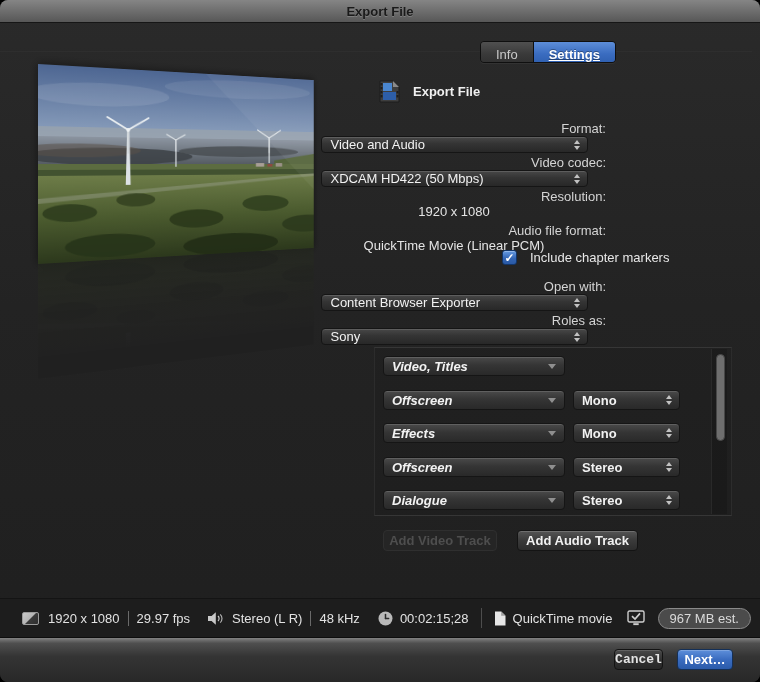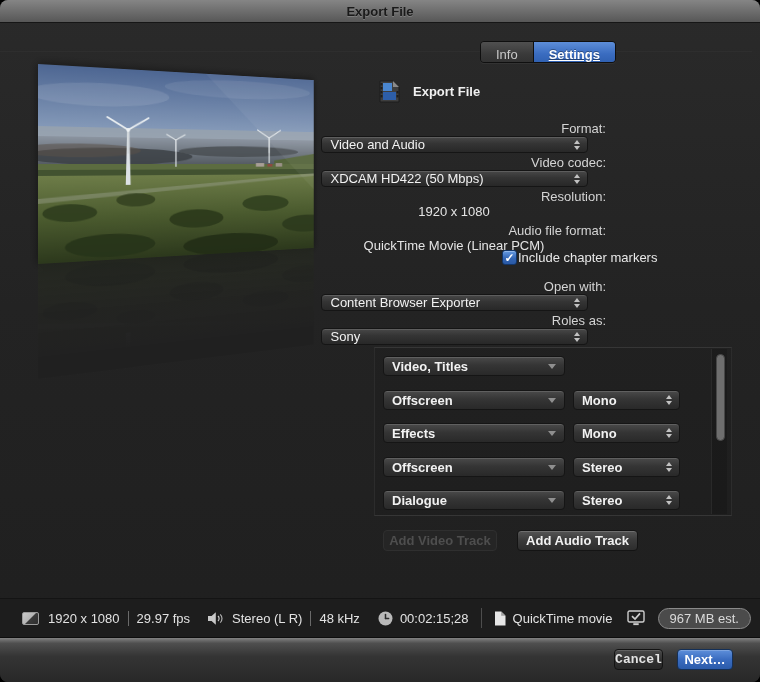--- a/index.html
+++ b/index.html
@@ -52,31 +52,31 @@
     border-bottom:4.5px solid #c2c2c2;}
   .tri-d{width:0;height:0;border-left:3.5px solid transparent;border-right:3.5px solid transparent;
     border-top:4.5px solid #c2c2c2;}
   .tri-dd{width:0;height:0;border-left:4.5px solid transparent;border-right:4.5px solid transparent;
     border-top:5.5px solid #8f8f8f;}
   .checkbox-row{position:absolute;left:502px;top:250px;display:flex;align-items:center;}
   .checkbox{width:15px;height:15px;border-radius:3px;box-sizing:border-box;
     background:linear-gradient(#659ae2,#3264b3 60%,#2a59a5);border:1px solid #123568;
     box-shadow:inset 0 1px 0 rgba(255,255,255,.3);display:flex;align-items:center;
     justify-content:center;color:#fff;font-size:12px;font-weight:bold;line-height:1;}
-  .cb-label{margin-left:1px;font-size:13px;color:#e8e8e8;}
+  .cb-label{margin-left:13px;font-size:13px;color:#e8e8e8;}
 
   
   .roles-box{position:absolute;left:374px;top:347px;width:358px;height:169px;
     border:1px solid #363636;border-left-color:#2c2c2c;border-right-color:#2c2c2c;
     box-sizing:border-box;background:rgba(0,0,0,.04);}
   .role-row{position:absolute;left:8px;height:20px;display:flex;}
   .role-dd{width:182px;height:20px;border-radius:4px;box-sizing:border-box;
     background:linear-gradient(#4a4a4a,#353535 45%,#292929);border:1px solid #151515;
     box-shadow:inset 0 1px 0 rgba(255,255,255,.13);display:flex;align-items:center;
-    justify-content:space-between;padding:0 8px;color:#f2f2f2;font-size:13px;font-weight:bold;}
+    justify-content:space-between;padding:0 8px;color:#f2f2f2;font-size:13px;font-weight:bold;font-style:italic;}
   .chan{position:relative;margin-left:8px;width:107px;height:20px;border-radius:4px;
     box-sizing:border-box;background:linear-gradient(#4a4a4a,#353535 45%,#292929);
     border:1px solid #151515;box-shadow:inset 0 1px 0 rgba(255,255,255,.13);
     display:flex;align-items:center;padding:0 20px 0 8px;color:#f2f2f2;font-size:13px;font-weight:bold;}
   .scroll-track{position:absolute;right:4px;top:1px;bottom:1px;width:15px;
     background:rgba(0,0,0,.15);border-left:1px solid #292929;}
   .scroll-thumb{position:absolute;right:2px;top:5px;width:9px;height:87px;border-radius:5px;
     background:#6e6e6e;border:1px solid #474747;box-sizing:border-box;}
 
   

